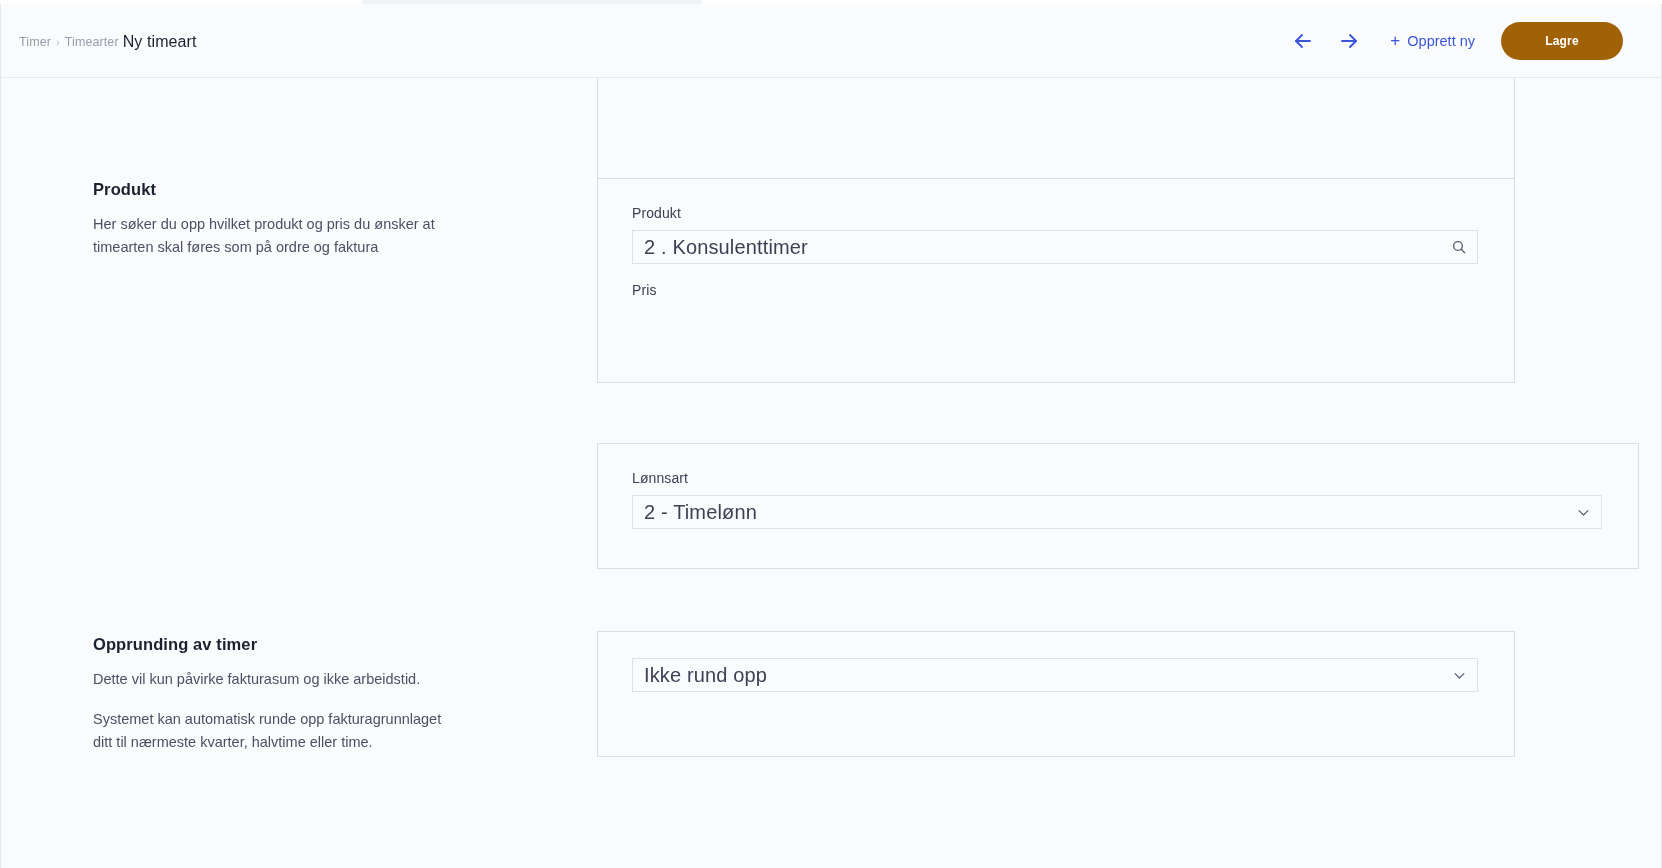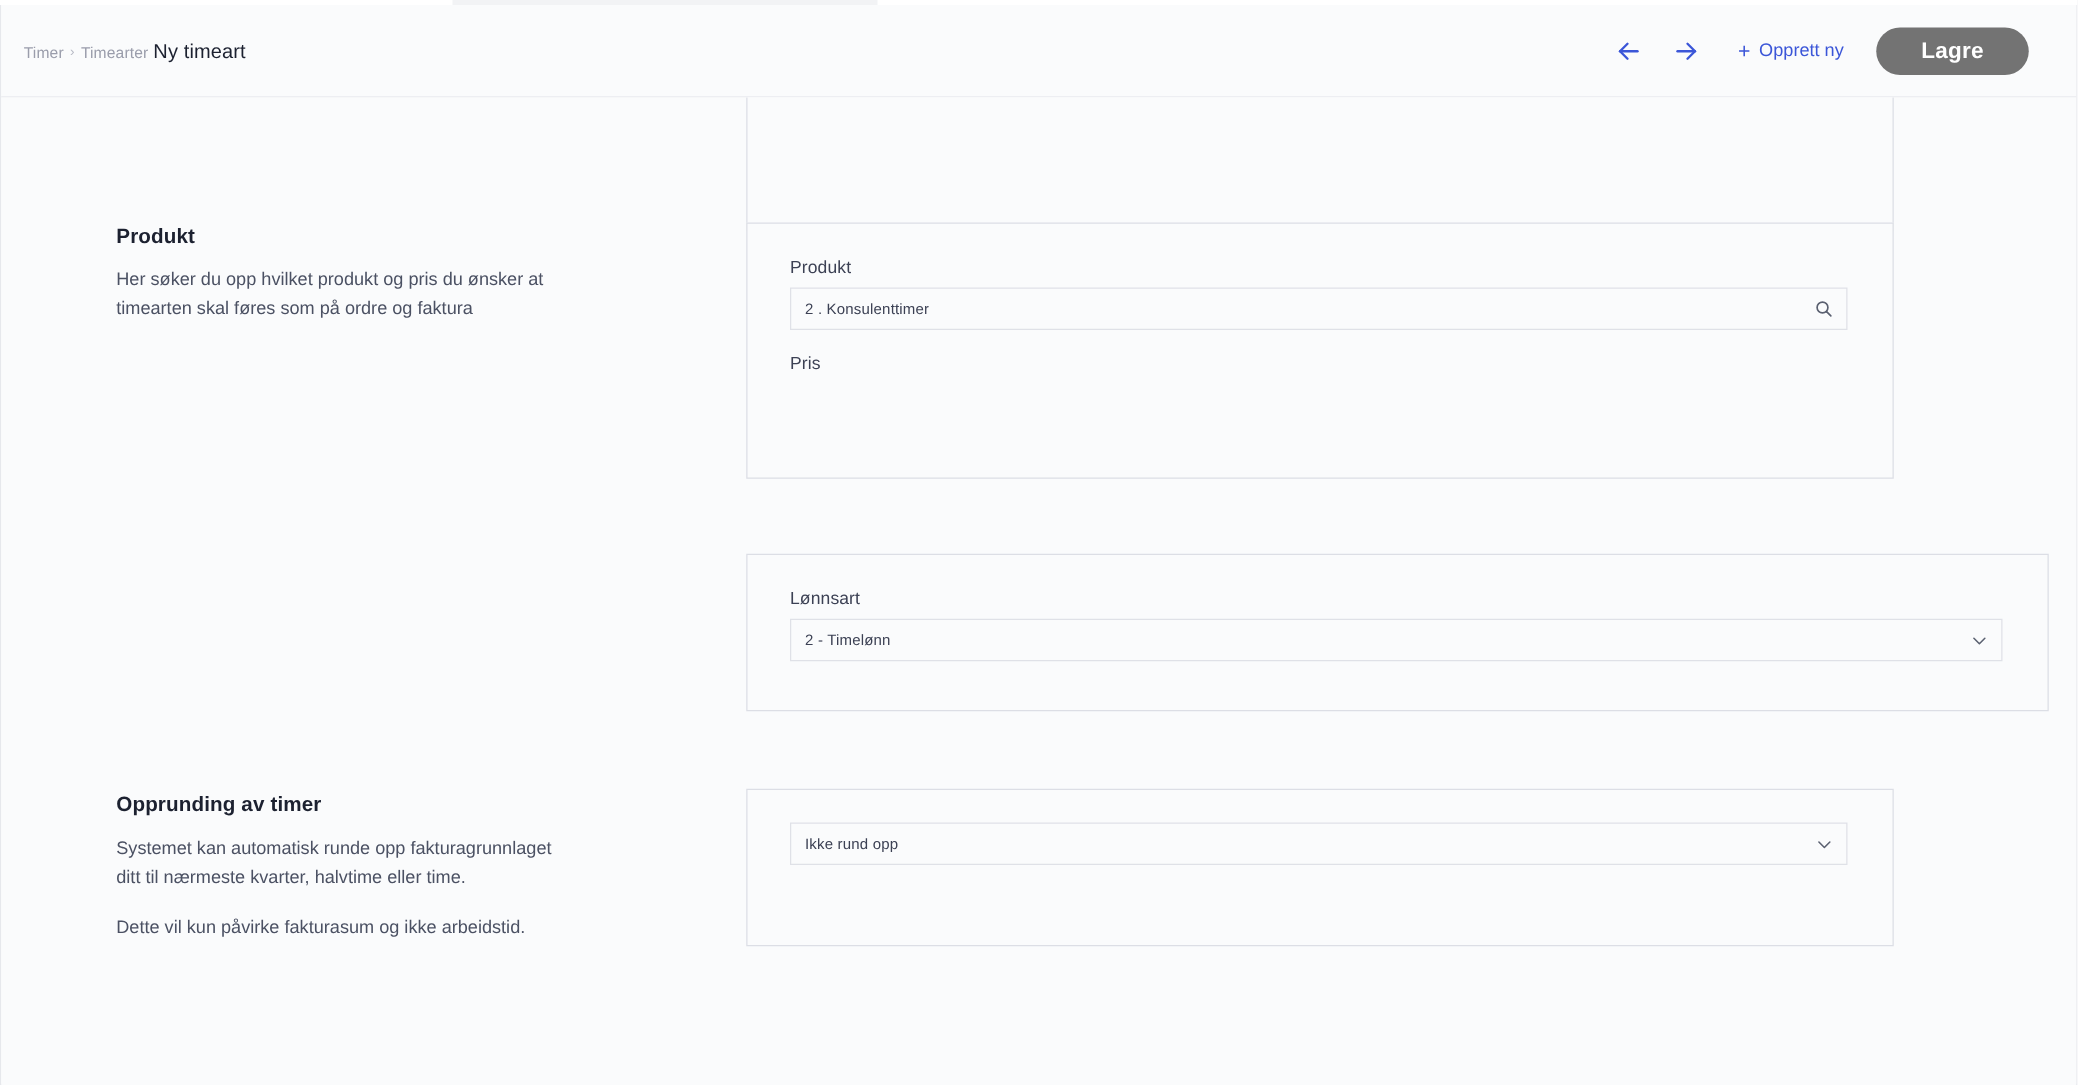--- a/index.html
+++ b/index.html
@@ -123,23 +123,23 @@
     font-size: 17px;
     line-height: 14px;
     font-weight: 400;
     color: #3b56d8;
   }
 
   .save-button {
     min-width: 122px;
     height: 38px;
     border-radius: 19px;
-    background: #737373;
+    background: #a16207;
     color: #ffffff;
-    font-size: 18px;
+    font-size: 12px;
     font-weight: 700;
     border: none;
     cursor: pointer;
     display: flex;
     align-items: center;
     justify-content: center;
     letter-spacing: .2px;
     font-family: inherit;
   }
 
@@ -208,21 +208,21 @@
     background: #fafbfc;
     border-top: 1px solid #dfe1e7;
     border-bottom: 1px solid #dfe1e7;
     border-left: 1px solid #dfe1e7;
     border-right: 1px solid #dfe1e7;
     display: flex;
     align-items: center;
     padding: 0 34px 0 11px;
   }
   .field-control .value {
-    font-size: 12px;
+    font-size: 20px;
     color: #3c4154;
     white-space: nowrap;
     overflow: hidden;
     text-overflow: ellipsis;
     letter-spacing: .15px;
   }
 
   .field-icon {
     position: absolute;
     right: 9px;
@@ -348,22 +348,22 @@
             </span>
           </div>
         </div>
 
       </div>
     </div>
 
     <div class="section" style="left:0; top:557px;">
       <div class="section-desc">
         <h2>Opprunding av timer</h2>
+        <p>Dette vil kun påvirke fakturasum og ikke arbeidstid.</p>
         <p>Systemet kan automatisk runde opp fakturagrunnlaget ditt til nærmeste kvarter, halvtime eller time.</p>
-        <p>Dette vil kun påvirke fakturasum og ikke arbeidstid.</p>
       </div>
     </div>
 
     <div class="card" style="left:596px; top:553px; width:918px; height:126px;">
       <div class="card-inner">
 
         <div class="field">
           <div class="field-control">
             <span class="value">Ikke rund opp</span>
             <span class="field-icon">

